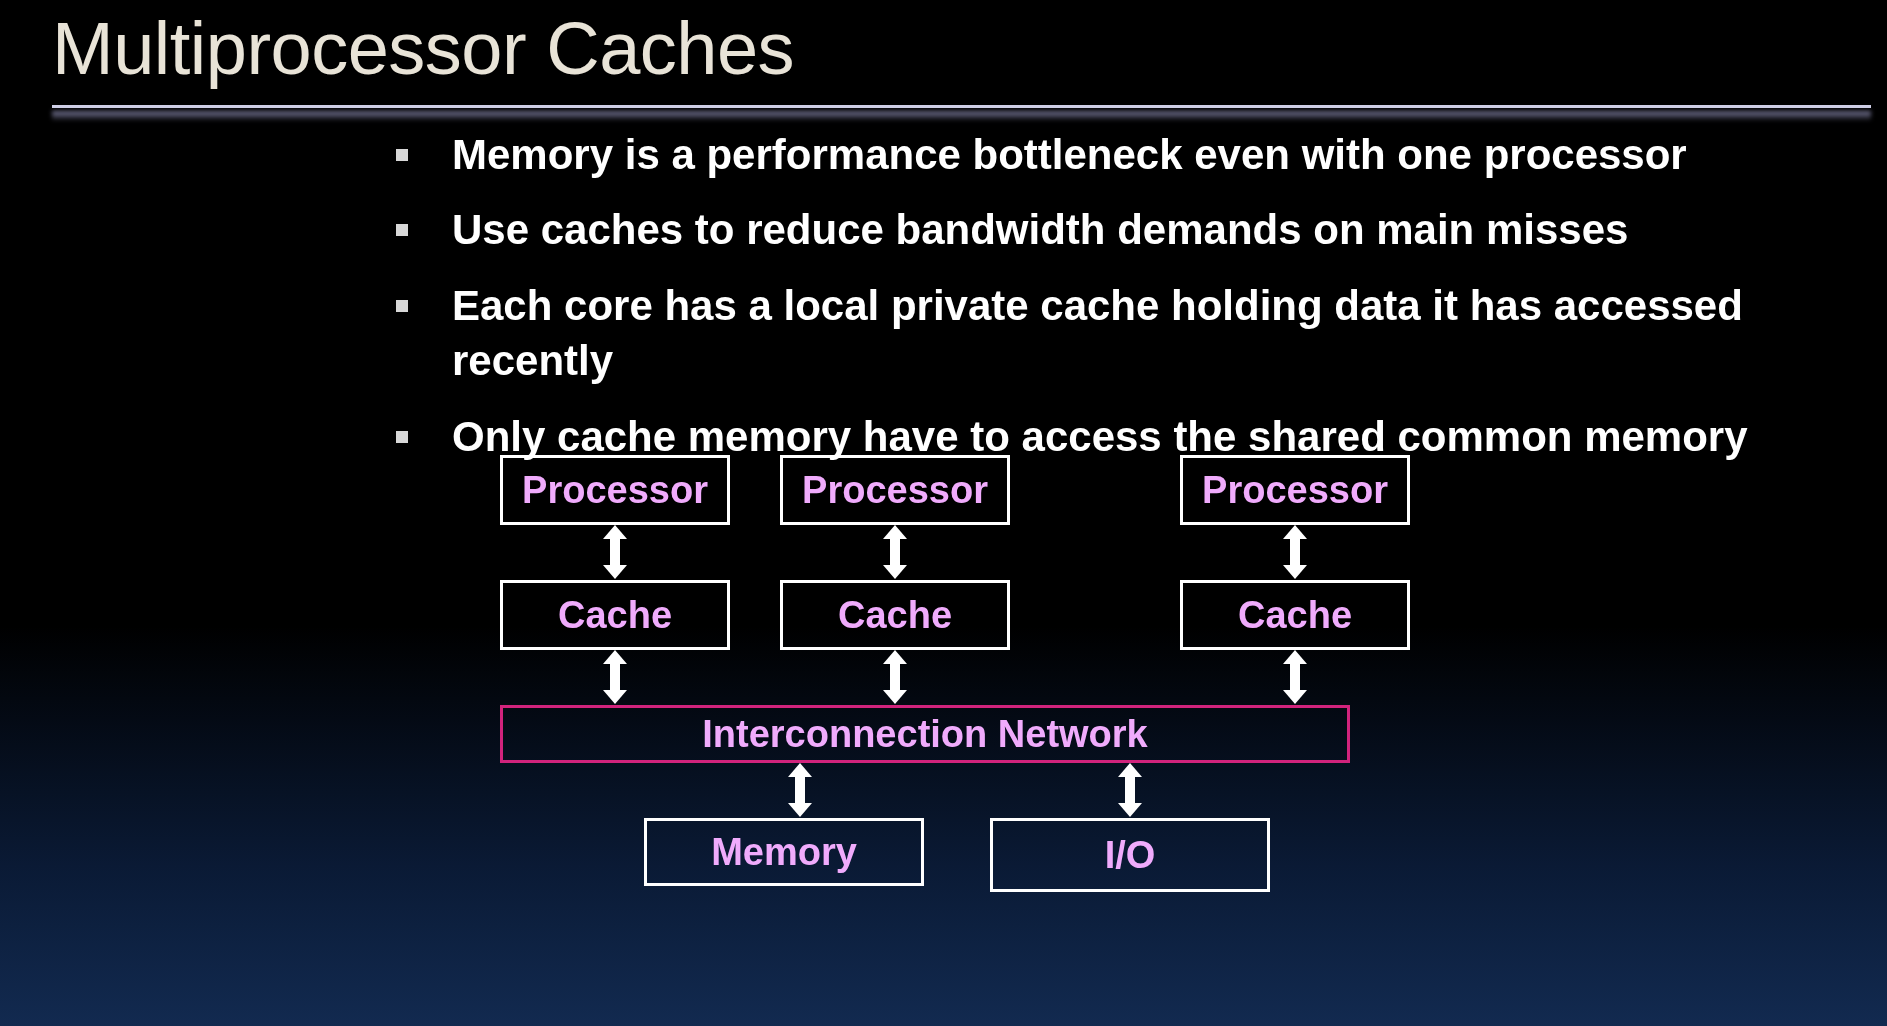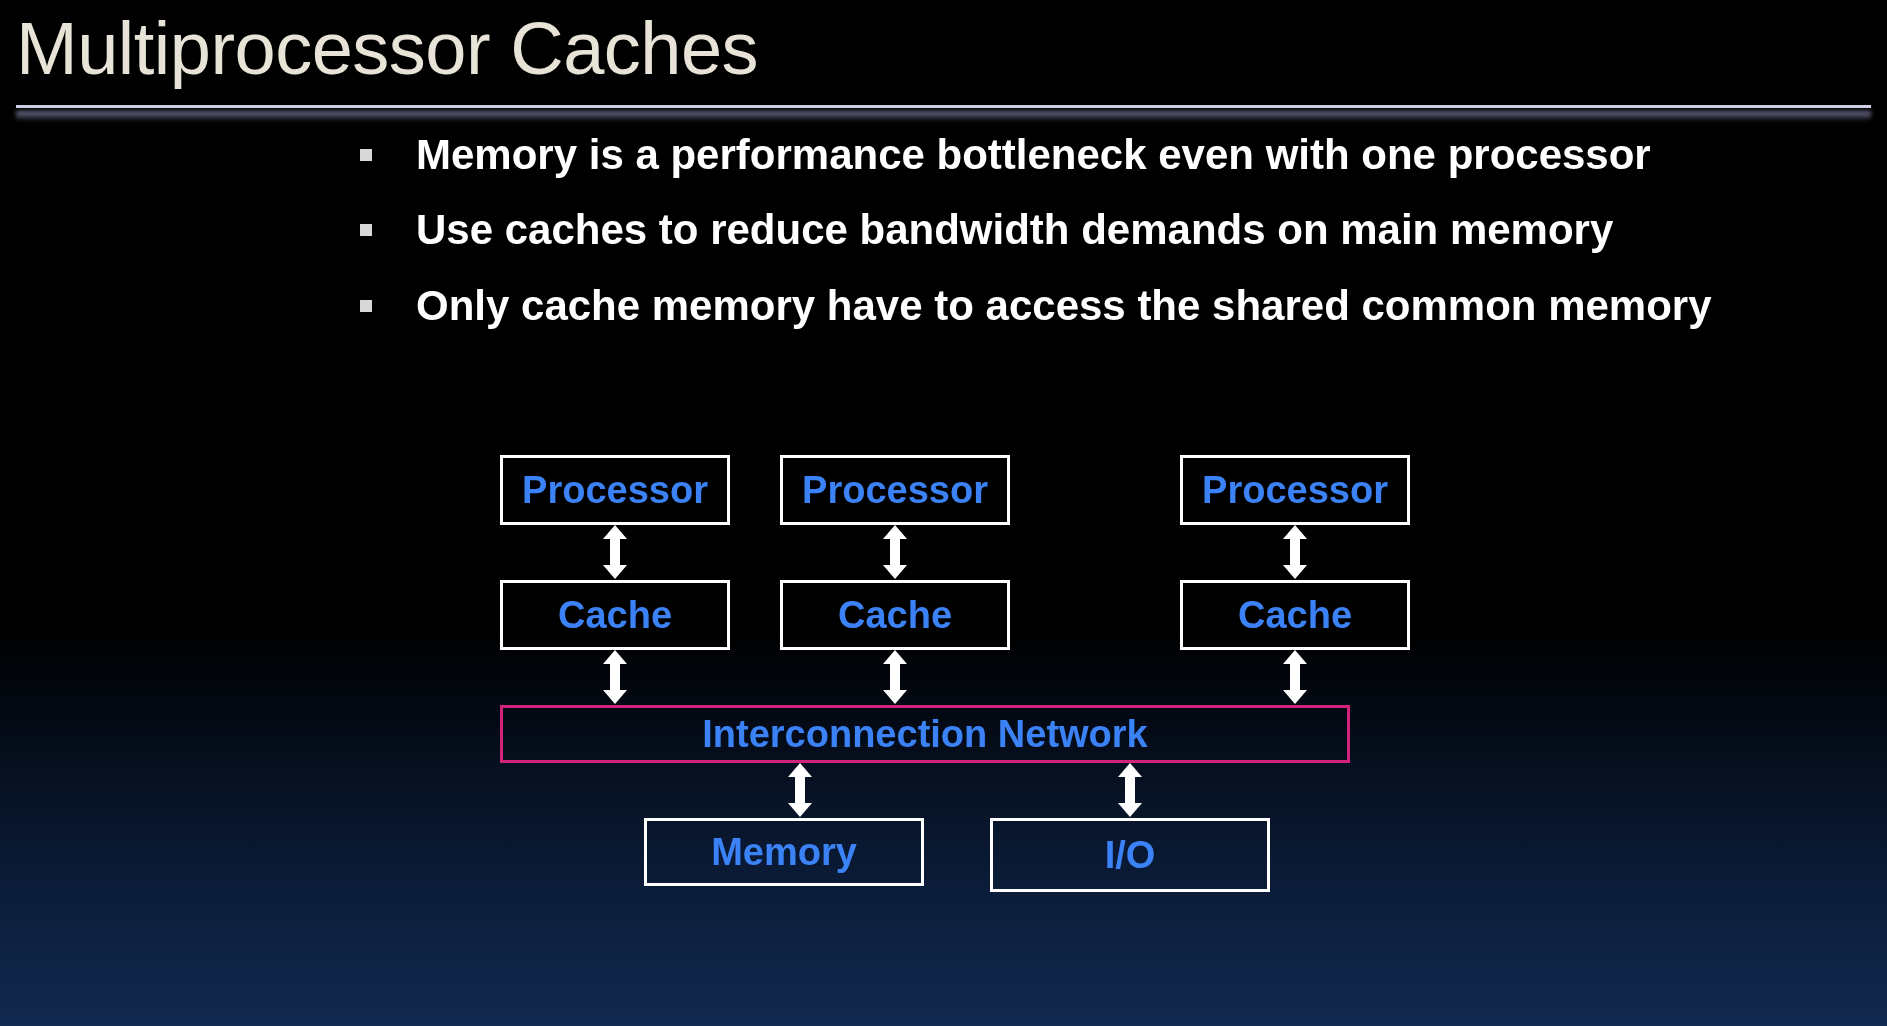--- a/index.html
+++ b/index.html
@@ -9,21 +9,21 @@
     font-family: Arial, Helvetica, sans-serif;
     position: relative;
   }
   .bg-gradient {
     position: absolute;
     left: 0; right: 0; bottom: 0;
     height: 400px;
     background: linear-gradient(to bottom, #000 0%, #0a1a35 60%, #122a50 100%);
     z-index: 0;
   }
-  .content { position: relative; z-index: 1; }
+  .content { position: relative; z-index: 1; padding-left: 36px; }
   .title {
     color: #e8e3d7;
     font-size: 74px;
     font-weight: 400;
     padding: 6px 8px 8px 16px;
     letter-spacing: -0.5px;
   }
   .hr {
     margin: 6px 16px 16px 16px;
     height: 6px;
@@ -63,21 +63,21 @@
   .diagram {
     position: absolute;
     left: 500px;
     top: 455px;
     width: 950px;
     height: 560px;
   }
   .box {
     position: absolute;
     border: 3px solid #fff;
-    color: #3b82f6;
+    color: #f0abfc;
     font-size: 38px;
     font-weight: 600;
     display: flex;
     align-items: center;
     justify-content: center;
     background: transparent;
   }
   .box.pink { border-color: #d1237c; }
   .darrow {
     position: absolute;
@@ -100,21 +100,22 @@
 <body>
 
 <div class="bg-gradient"></div>
 
 <div class="content">
   <div class="title">Multiprocessor Caches</div>
   <div class="hr"></div>
 
   <ul class="bullets">
     <li>Memory is a performance bottleneck even with one processor</li>
-    <li>Use caches to reduce bandwidth demands on main memory</li>
+    <li>Use caches to reduce bandwidth demands on main misses</li>
+    <li>Each core has a local private cache holding data it has accessed recently</li>
     <li>Only cache memory have to access the shared common memory</li>
   </ul>
 
   <div class="diagram">
 
     <div class="box" style="left:0px; top:0px; width:230px; height:70px;">Processor</div>
     <div class="box" style="left:280px; top:0px; width:230px; height:70px;">Processor</div>
     <div class="box" style="left:680px; top:0px; width:230px; height:70px;">Processor</div>
 
     <div class="darrow" style="left:110px; top:82px; height:30px;"></div>

